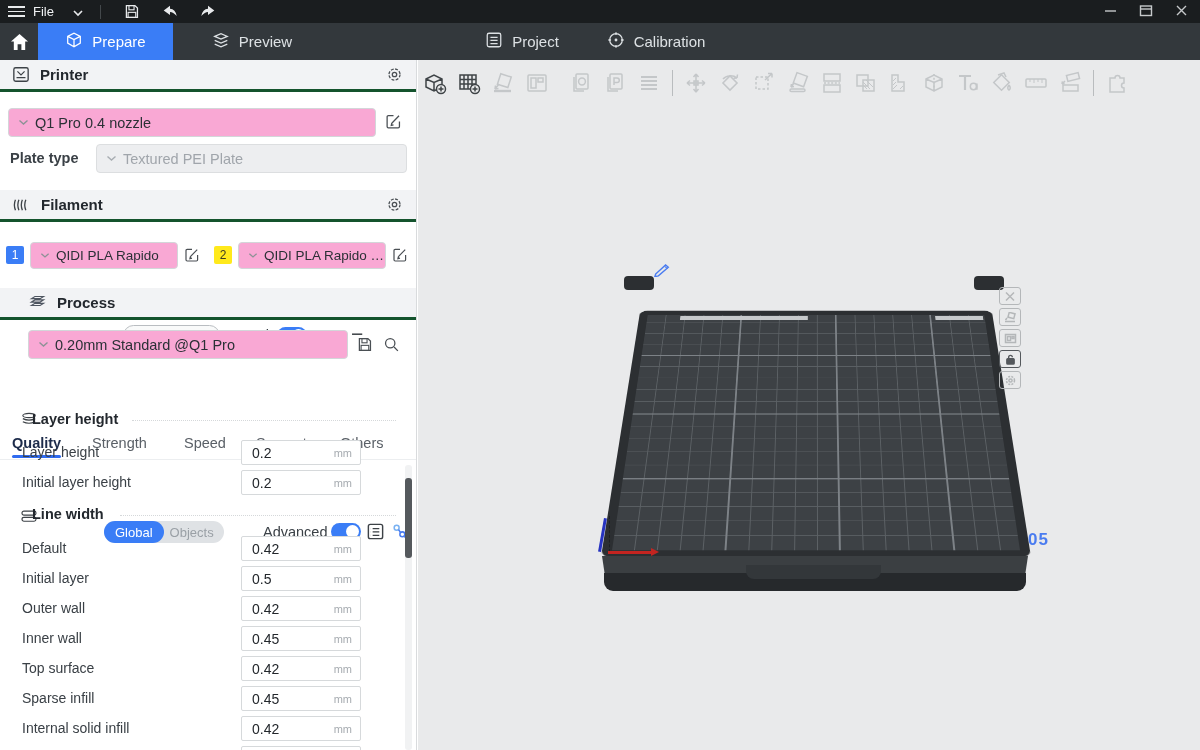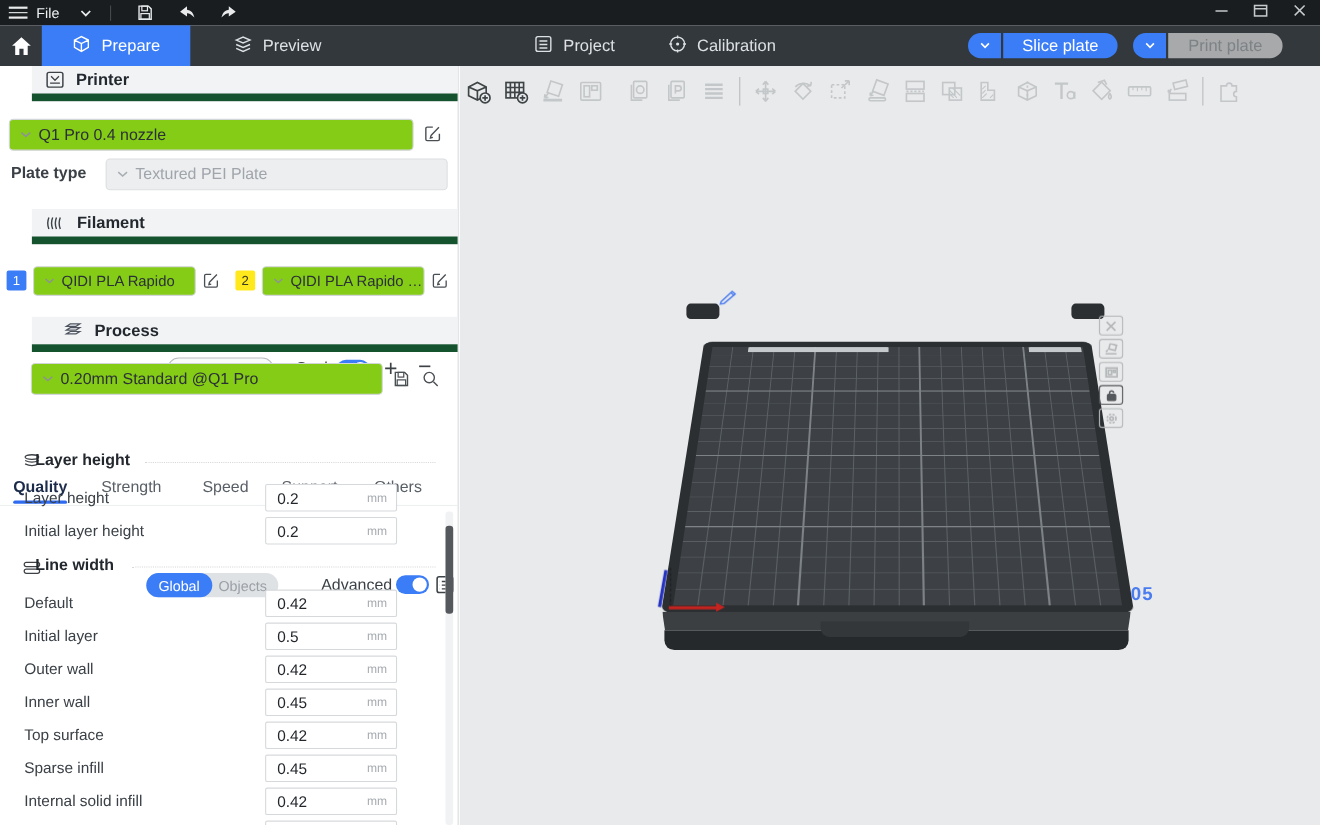--- a/index.html
+++ b/index.html
@@ -30,26 +30,26 @@
   .tab-project { left:468px; width:108px; }
   .tab-calibration { left:588px; width:136px; }
   .action-cluster { position:absolute; right:34px; top:7px; height:23px; display:flex; align-items:center; }
   .drop-pill { width:30px; height:23px; background:#3a7df6; border-radius:12px 0 0 12px; display:flex; align-items:center; justify-content:center; }
   .action-btn { width:104px; height:23px; border-radius:0 12px 12px 0; font-size:15px; display:flex; align-items:center; justify-content:center; margin-right:14px; }
   .slice-btn { background:#3a7df6; color:#fff; }
   .print-btn { background:#a7a9ab; color:#7e8285; }
 
   
   .left-panel { position:absolute; left:0; top:60px; width:417px; height:690px; background:#fff; border-right:1px solid #d9dbdd; overflow:hidden; }
-  .sec-header { position:absolute; left:0; width:417px; height:32px; background:#f2f3f5; border-bottom:7px solid #14532d; display:flex; align-items:center;margin-left:29px; }
+  .sec-header { position:absolute; left:0; width:417px; height:32px; background:#f2f3f5; border-bottom:3px solid #14532d; display:flex; align-items:center; }
   .sec-header .sec-title { font-size:15px; font-weight:bold; color:#23282e; margin-left:10px; }
   .sec-ico { margin-left:12px; display:inline-flex; }
   .gear-btn { position:absolute; right:14px; display:inline-flex; }
 
-  .combo { position:absolute; height:29px; border:1px solid #d3d6d9; border-radius:4px; background:#84cc16; display:flex; align-items:center; font-size:14.5px; color:#2b3036; }
+  .combo { position:absolute; height:29px; border:1px solid #d3d6d9; border-radius:4px; background:#f9a8d4; display:flex; align-items:center; font-size:14.5px; color:#2b3036; }
   .combo .chev { margin:0 6px 0 9px; display:inline-flex; }
   .combo.gray { background:#edeef0; border-color:#dcdee0; color:#a0a5ab; }
   .combo .txt { white-space:nowrap; overflow:hidden; text-overflow:ellipsis; }
   .edit-btn { position:absolute; display:inline-flex; }
 
   .row-label { position:absolute; font-size:14px; color:#3a4046; }
   .pill-btn { position:absolute; height:21px; border:1px solid #b9bdc1; border-radius:11px; font-size:11.5px; color:#6f757b; display:flex; align-items:center; justify-content:center; background:#f9fafa; }
   .toggle { position:absolute; width:30px; height:17px; background:#3a7df6; border-radius:9px; }
   .toggle .knob { position:absolute; right:2px; top:2px; width:13px; height:13px; background:#fff; border-radius:50%; }
   .plusminus { position:absolute; font-size:21px; color:#3d4247; line-height:17px; }
@@ -188,36 +188,20 @@
       <span>Project</span>
     </div>
     <div class="main-tab tab-calibration">
       <span><svg width="18" height="18" viewBox="0 0 20 20">
             <circle cx="10" cy="10" r="7" stroke="#dde1e4" stroke-width="1.4" fill="none"></circle>
             <circle cx="10" cy="10" r="1.6" fill="#dde1e4"></circle>
             <path d="M10 1.5 v3 M10 15.5 v3 M1.5 10 h3 M15.5 10 h3" stroke="#dde1e4" stroke-width="1.4"></path>
           </svg></span>
       <span>Calibration</span>
     </div>
-    <div class="action-cluster">
-      <span class="drop-pill">
-          <svg width="11" height="7" viewBox="0 0 11 7">
-            <polyline points="2,1.5 5.5,5 9,1.5" stroke="#fff" stroke-width="1.5" fill="none"></polyline>
-          </svg>
-        </span>
-      <span style="width:2px"></span>
-      <button class="action-btn slice-btn" style="border:none;font-family:inherit;">Slice plate</button>
-      <span class="drop-pill">
-          <svg width="11" height="7" viewBox="0 0 11 7">
-            <polyline points="2,1.5 5.5,5 9,1.5" stroke="#fff" stroke-width="1.5" fill="none"></polyline>
-          </svg>
-        </span>
-      <span style="width:2px"></span>
-      <button class="action-btn print-btn" style="border:none;font-family:inherit;margin-right:0;">Print plate</button>
-    </div>
   </div>
 
   <div class="left-panel">
 
     <div class="sec-header" style="top:0;">
       <span class="sec-ico">
           <svg width="18" height="17" viewBox="0 0 20 19">
             <rect x="2" y="2" width="16" height="15" rx="2" stroke="#3d4247" stroke-width="1.5" fill="none"></rect>
             <path d="M5 13 h10 M6 6 l4 4 4-4" stroke="#3d4247" stroke-width="1.3" fill="none"></path>
           </svg>

